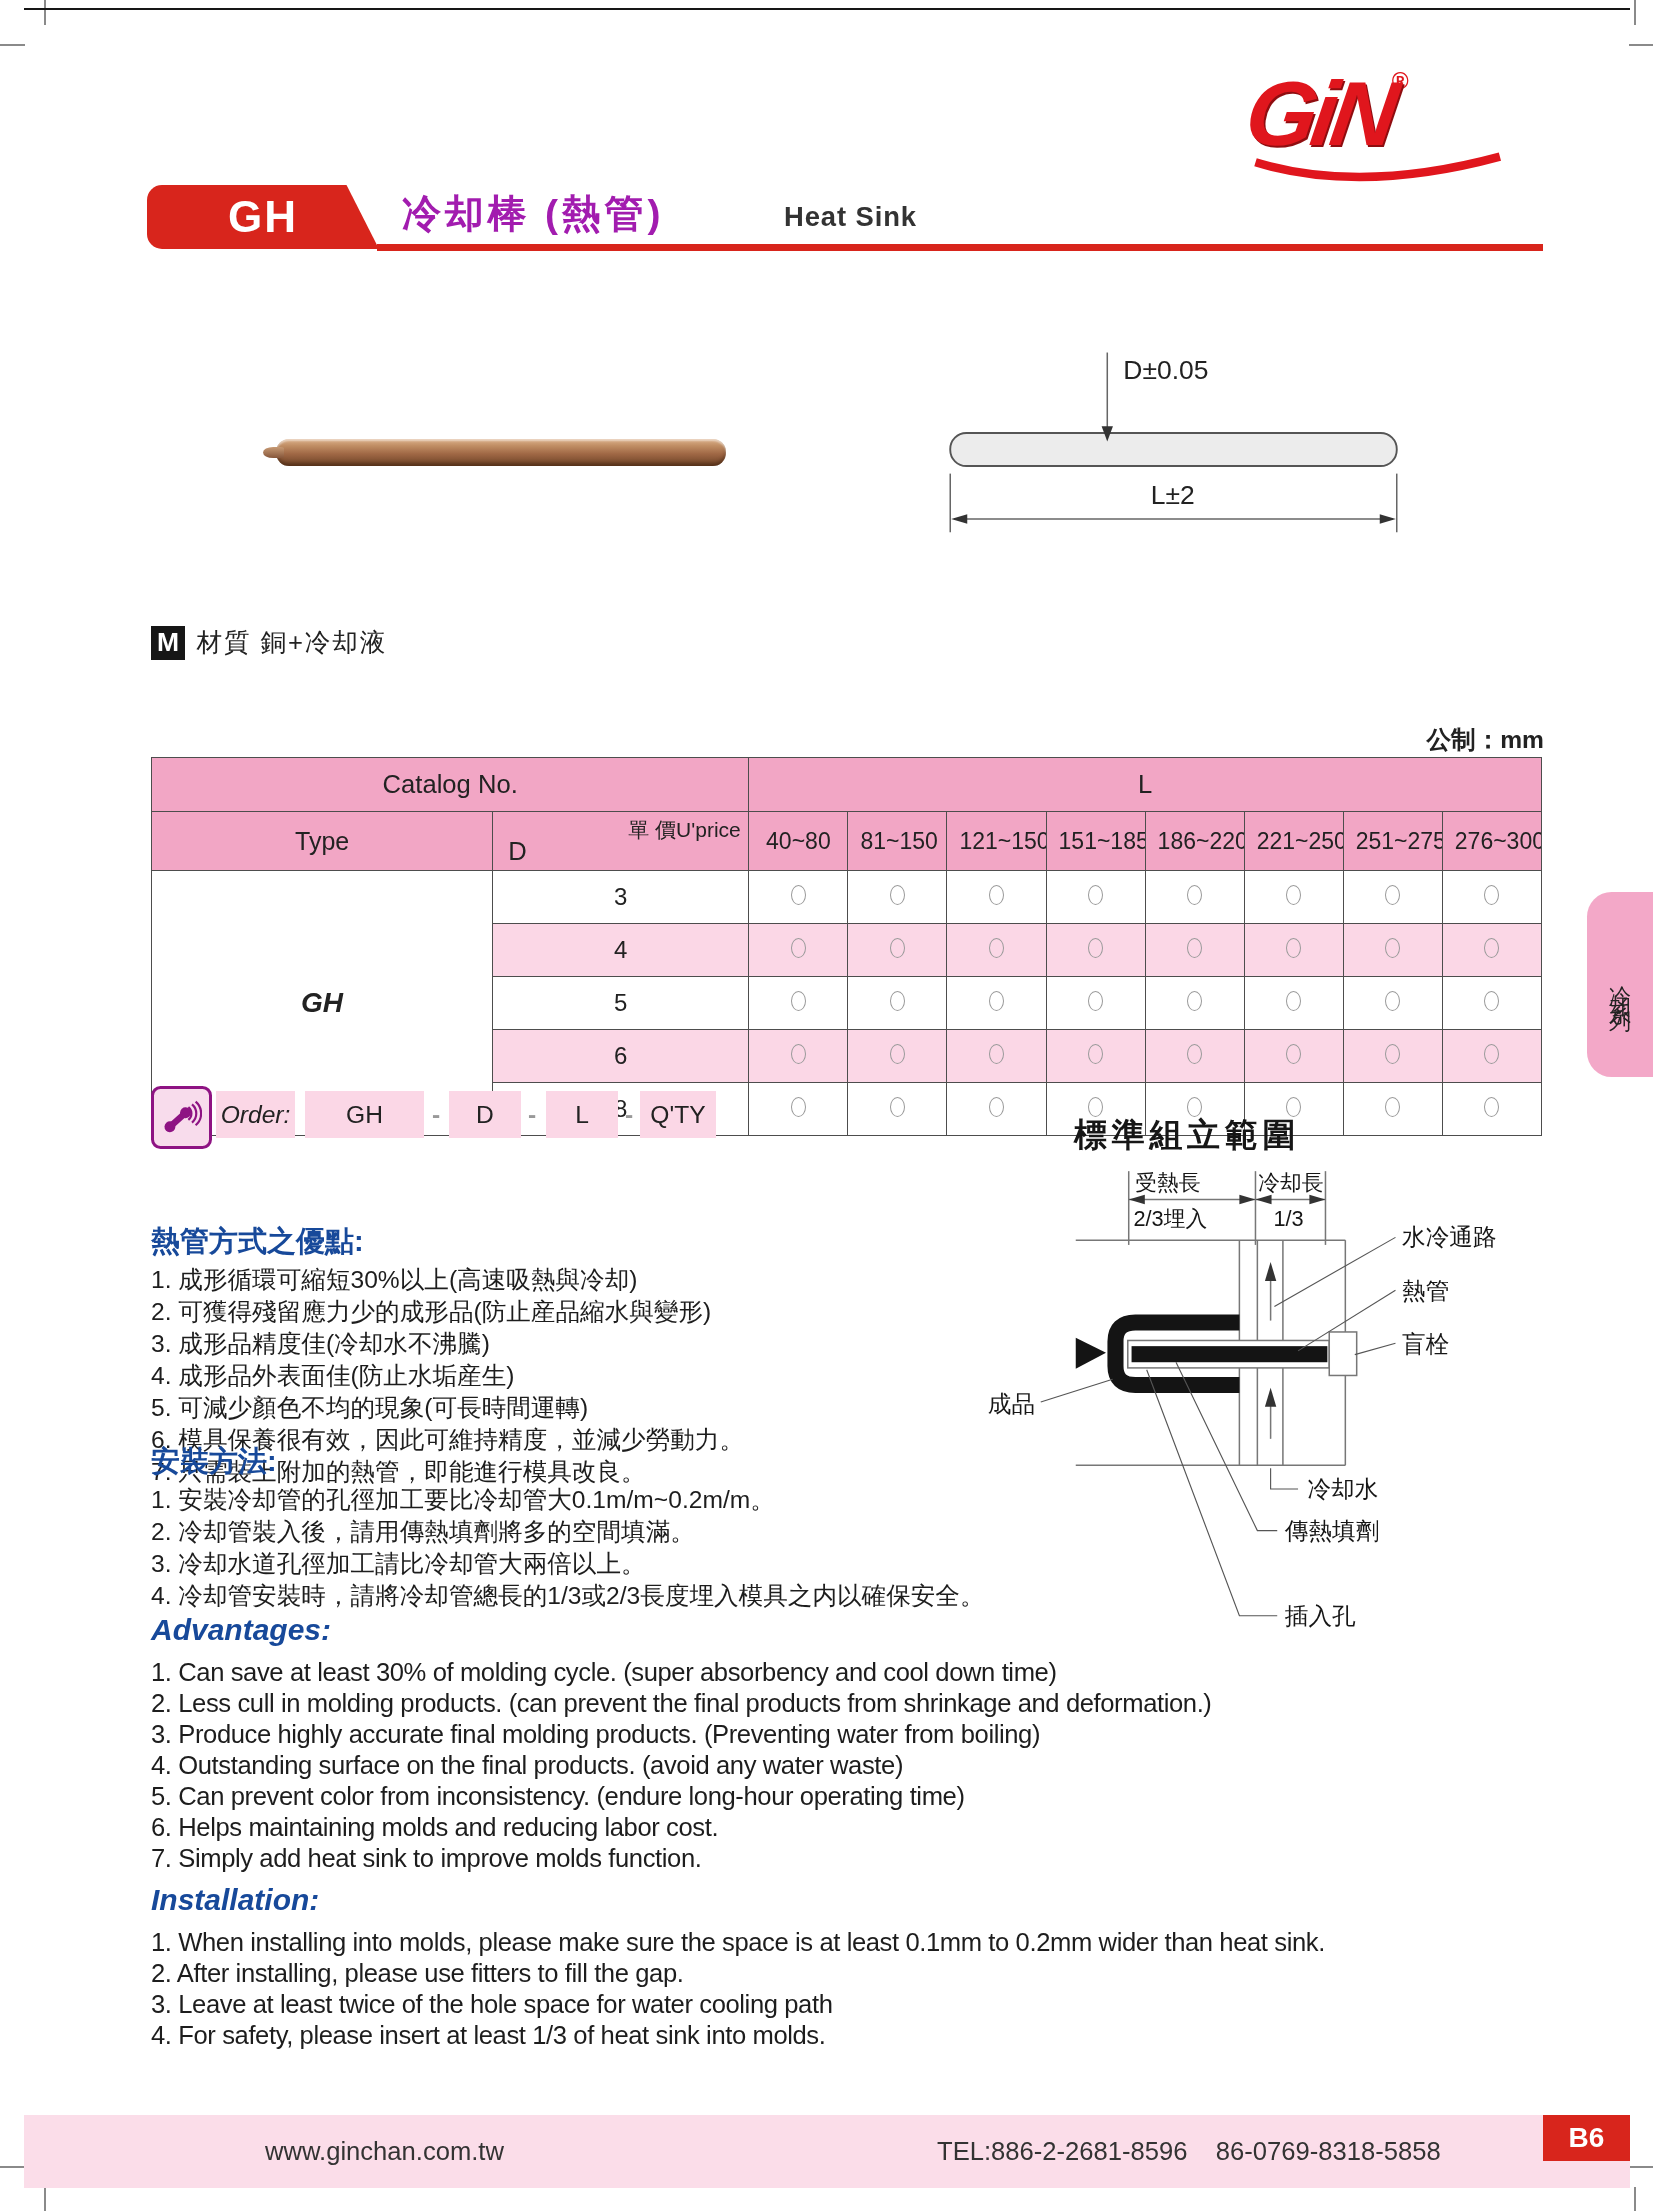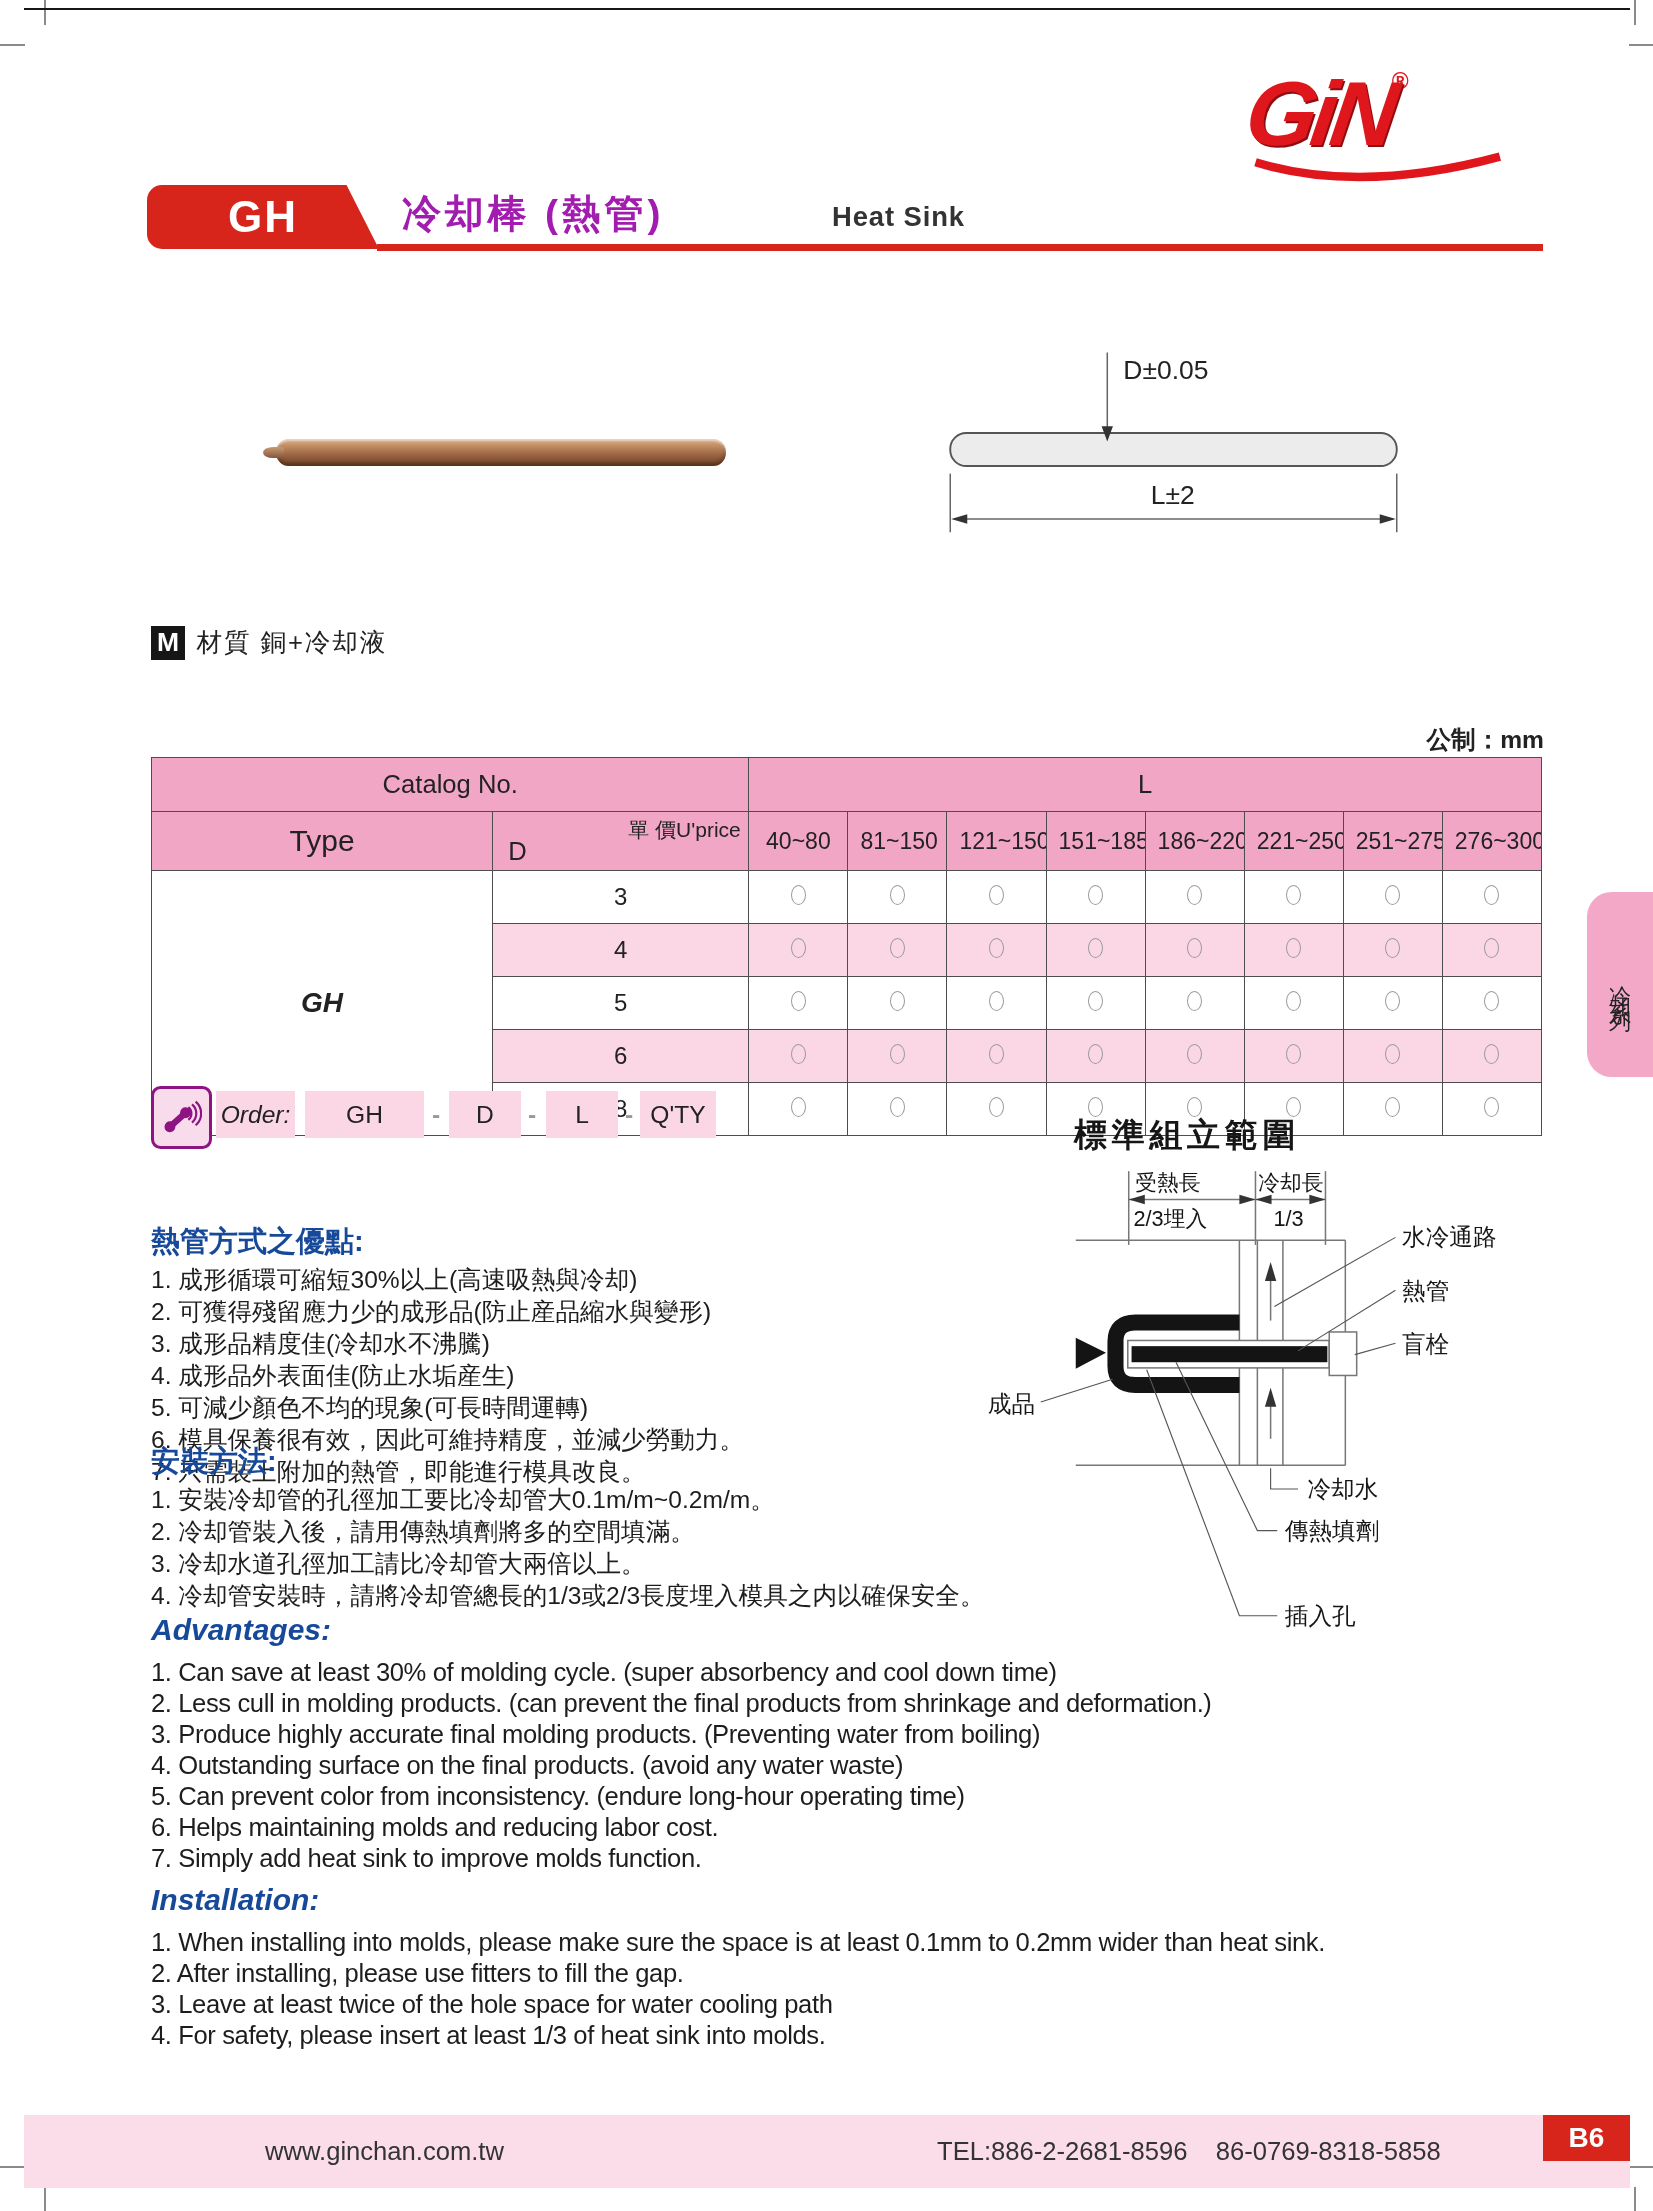--- a/index.html
+++ b/index.html
@@ -19,21 +19,21 @@
   #logo .reg{font-size:23px;color:#E0161D;vertical-align:top;font-weight:bold;}
   #logo svg{position:absolute;left:0;top:83px;}
 
   
   #gh-badge{left:147px;top:185px;width:232px;height:64px;background:#D8251C;
     border-radius:15px 3.8px 0 15px;clip-path:polygon(0 0,86% 0,100% 100%,0 100%);
     display:flex;align-items:center;justify-content:center;}
   #gh-badge span{color:#fff;font-weight:bold;font-size:44px;letter-spacing:1.9px;}
   #title-line{left:377px;top:244px;width:1166px;height:6.6px;background:#D8251C;}
   #title-zh{left:402px;top:187px;font-size:39px;font-weight:bold;color:#a21caf;letter-spacing:3.8px;}
-  #title-en{left:832px;top:201px;font-size:27.4px;font-weight:bold;color:#333;letter-spacing:0.9px;}
+  #title-en{left:784px;top:201px;font-size:27.4px;font-weight:bold;color:#333;letter-spacing:0.9px;}
 
   
   #rod-photo{left:276px;top:439px;width:450px;height:26.5px;border-radius:13.2px;
     background:linear-gradient(180deg,#dcb18b 0%,#c08e64 25%,#a06845 55%,#7d4e30 85%,#6d4228 100%);
     box-shadow:inset 0 1.9px 1.9px rgba(255,255,255,.5), inset 0 -2.8px 3.8px rgba(60,30,10,.5);}
   #rod-photo::before{content:"";position:absolute;left:-13.2px;top:7.6px;width:21px;height:11.4px;
     background:linear-gradient(180deg,#c79a74,#86563a);border-radius:60% 20% 20% 60%;}
 
   
   .thinline{stroke:#666;stroke-width:1.6;}
@@ -164,21 +164,21 @@
           <col style="width:99px">
           <col style="width:99px">
           <col style="width:99px">
       </colgroup>
       <tbody>
           <tr class="h1">
         <td colspan="2">Catalog No.</td>
         <td colspan="8">L</td>
       </tr>
       <tr class="h2">
-        <td style="font-size:30px;margin-left:24px;">Type</td>
+        <td style="font-size:25px;margin-left:24px;">Type</td>
         <td class="diag">
           <span class="price">單 價U'price</span>
           <span class="dlab">D</span>
         </td>
         <td>40~80</td>
         <td>81~150</td>
         <td>121~150</td>
         <td>151~185</td>
         <td>186~220</td>
         <td>221~250</td>

